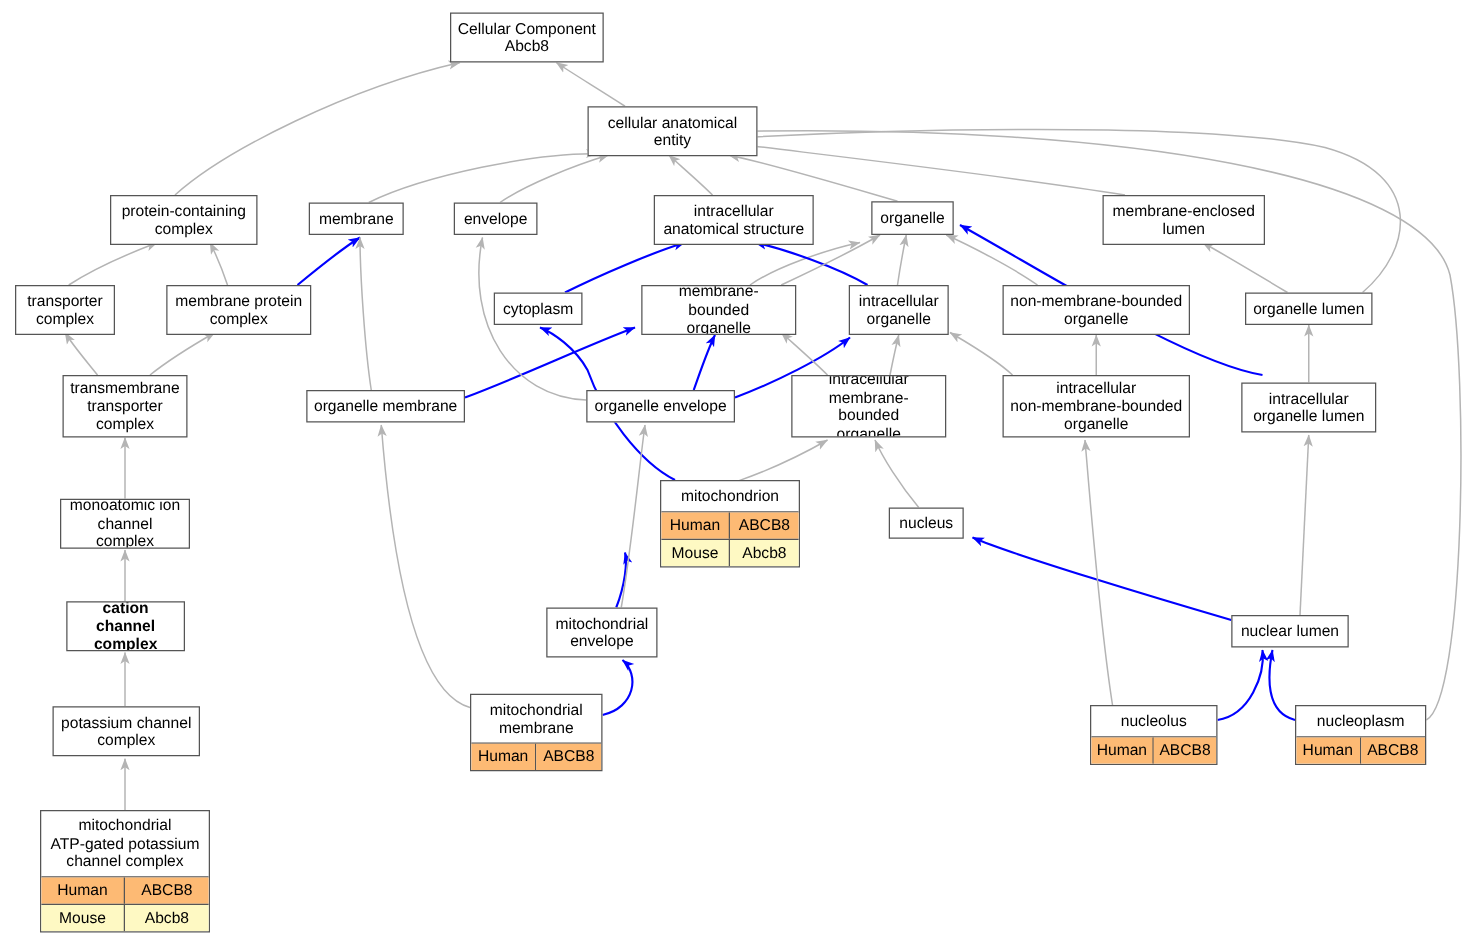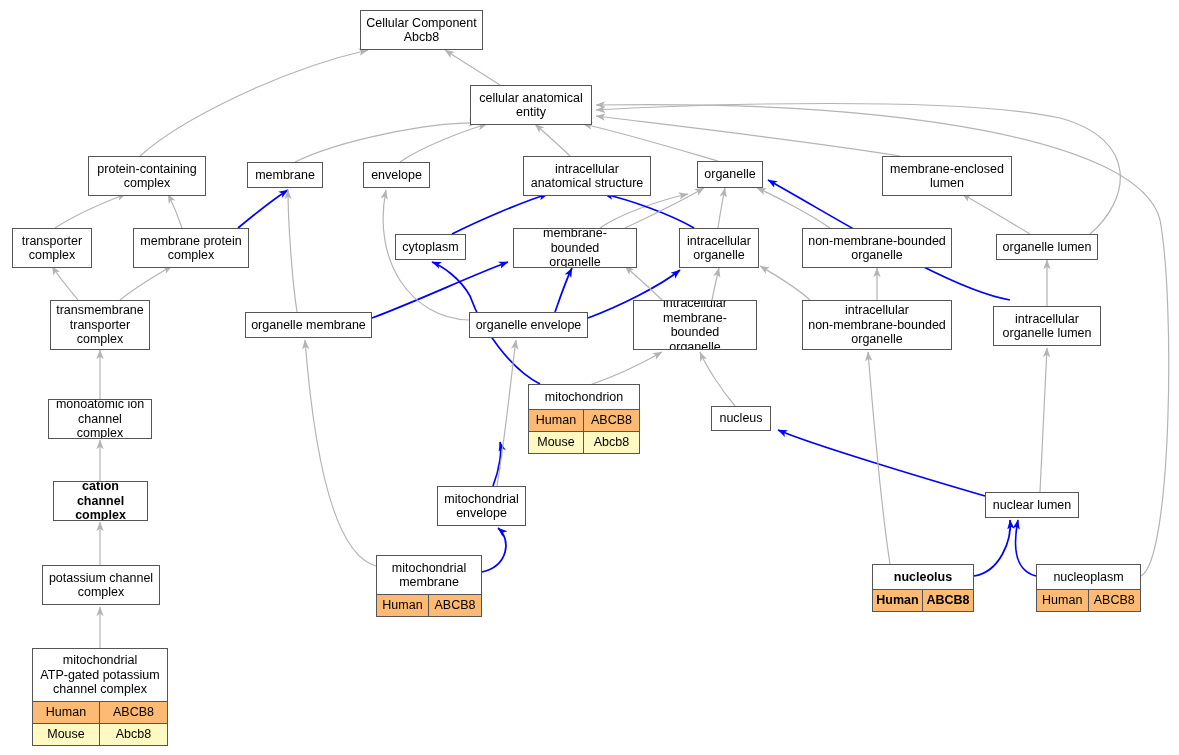--- a/index.html
+++ b/index.html
@@ -137,21 +137,21 @@
         <path d="M 1036 576 C 1012 570, 1014 540, 1018 520" stroke="#0000ff" stroke-width="1.7" fill="none" marker-end="url(#ah-blue)"></path>
         <path d="M 100 648 C 100 636, 100 618, 100 607" stroke="#b4b4b4" stroke-width="1.2" fill="none" marker-end="url(#ah-gray)"></path>
       </g>
   </svg>
 
   <div id="nodes">
       <div class="node" style="left: 360px; top: 10px; width: 123px;">
         <div class="node-title" style="height: 38px;">Cellular Component
 Abcb8</div>
       </div>
-      <div class="node" style="left: 470px; top: 85px; width: 122px;">
+      <div class="node" style="left: 470px; top: 85px; width: 136px;">
         <div class="node-title" style="height: 38px;">cellular anatomical
 entity</div>
       </div>
       <div class="node" style="left: 88px; top: 156px; width: 118px;">
         <div class="node-title" style="height: 38px;">protein-containing
 complex</div>
       </div>
       <div class="node" style="left: 247px; top: 162px; width: 76px;">
         <div class="node-title" style="height: 24px;">membrane</div>
       </div>
@@ -258,21 +258,21 @@
       <div class="node" style="left: 376px; top: 555px; width: 106px;">
         <div class="node-title" style="height: 38px;">mitochondrial
 membrane</div>
         <div class="node-rows">
           <div class="node-row row-human">
             <div class="node-cell left">Human</div>
             <div class="node-cell">ABCB8</div>
           </div>
         </div>
       </div>
-      <div class="node" style="left: 872px; top: 564px; width: 102px; font-weight: bold;">
+      <div class="node" style="left: 872px; top: 564px; width: 102px;">
         <div class="node-title" style="height: 24px;">nucleolus</div>
         <div class="node-rows">
           <div class="node-row row-human">
             <div class="node-cell left">Human</div>
             <div class="node-cell">ABCB8</div>
           </div>
         </div>
       </div>
       <div class="node" style="left: 1036px; top: 564px; width: 105px;">
         <div class="node-title" style="height: 24px;">nucleoplasm</div>

